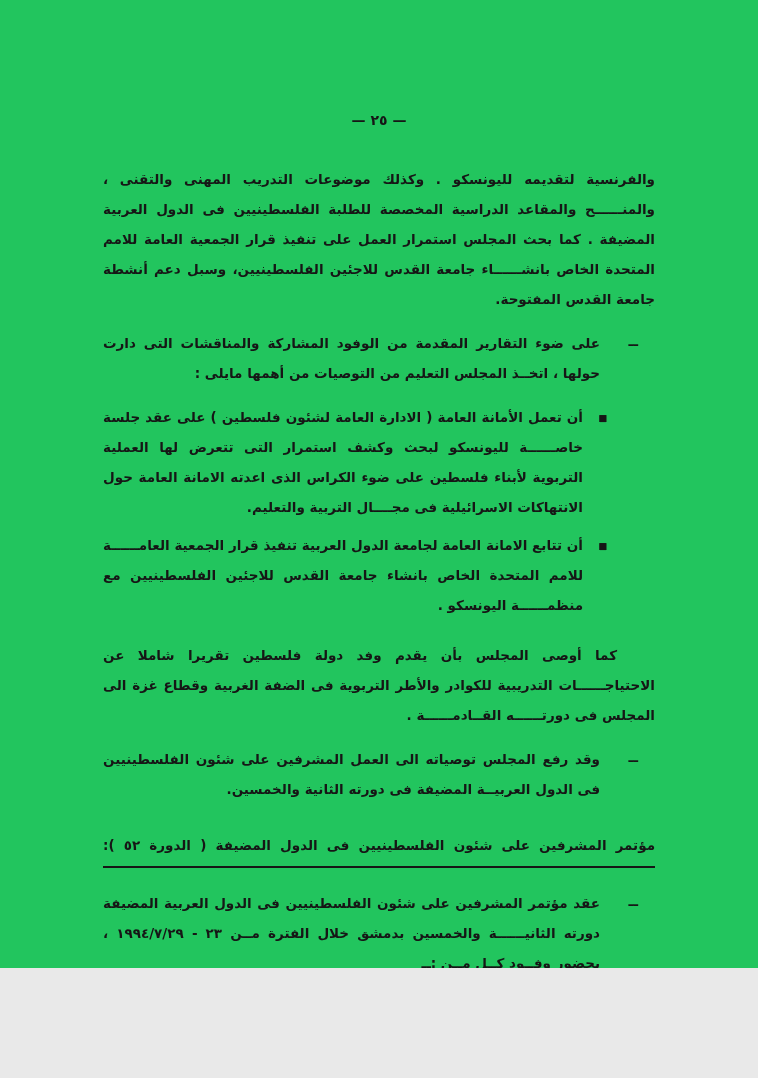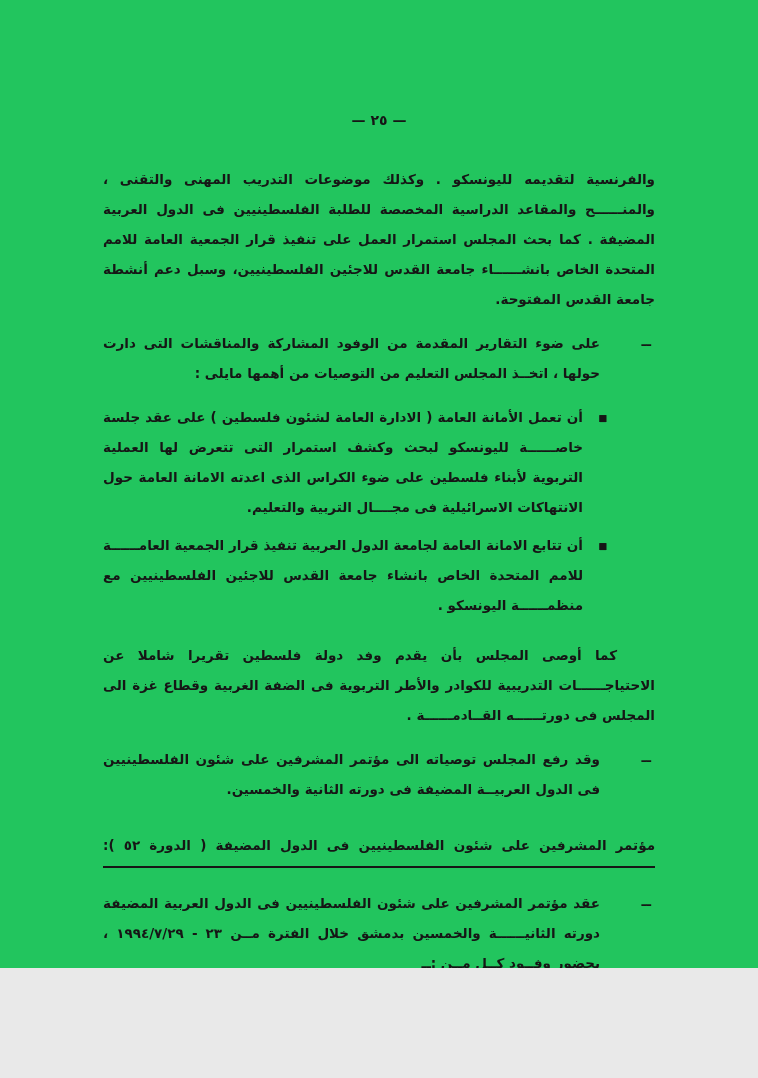--- a/index.html
+++ b/index.html
@@ -26,21 +26,21 @@
     line-height:30px;
     text-align:justify;
   }
   .block { margin-bottom:14px; }
   .para  { }
   .para-indent { text-indent:38px; margin-top:20px; }
   .dash-item, .bullet-item { position:relative; }
   .dash-item   { padding-right:55px; }
   .bullet-item { padding-right:72px; margin-bottom:8px; }
   .dash-item .marker {
-    position:absolute; right:4px; top:-2px;
+    position:absolute; right:17px; top:-2px;
     font-size:14px; letter-spacing:-1px;
   }
   .bullet-item .marker {
     position:absolute; right:48px; top:1px;
     font-size:9px; line-height:30px;
   }
   .bullets-group { margin-top:4px; margin-bottom:16px; }
   .section-heading { margin:26px 0 20px 0; }
   .section-heading .heading-text {
     display:block;
@@ -86,21 +86,21 @@
         <span class="marker">■</span>
         <span>أن تتابع الامانة العامة لجامعة الدول العربية تنفيذ قرار الجمعية العامــــــة للامم المتحدة الخاص بانشاء جامعة القدس للاجئين الفلسطينيين مع منظمــــــة اليونسكو .</span>
       </div>
 
     </div>
 
     <div class="block para para-indent">كما أوصى المجلس بأن يقدم وفد دولة فلسطين تقريرا شاملا عن الاحتياجــــــات التدريبية للكوادر والأطر التربوية فى الضفة الغربية وقطاع غزة الى المجلس فى دورتــــــه القــادمــــــة .</div>
 
     <div class="block dash-item">
       <span class="marker">ــ</span>
-      <span>وقد رفع المجلس توصياته الى مؤتمر المشرفين على شئون الفلسطينيين فى الدول العربيــة المضيفة فى دورته الثانية والخمسين.</span>
+      <span>وقد رفع المجلس توصياته الى العمل المشرفين على شئون الفلسطينيين فى الدول العربيــة المضيفة فى دورته الثانية والخمسين.</span>
     </div>
 
     <div class="section-heading">
       <span class="heading-text">مؤتمر المشرفين على شئون الفلسطينيين فى الدول المضيفة ( الدورة ٥٢ ):</span>
     </div>
 
     <div class="block dash-item">
       <span class="marker">ــ</span>
       <span>عقد مؤتمر المشرفين على شئون الفلسطينيين فى الدول العربية المضيفة دورته الثانيــــــة والخمسين بدمشق خلال الفترة مــن ٢٣ - ١٩٩٤/٧/٢٩ ، بحضور وفــود كــل مــن :ــ</span>
     </div>

